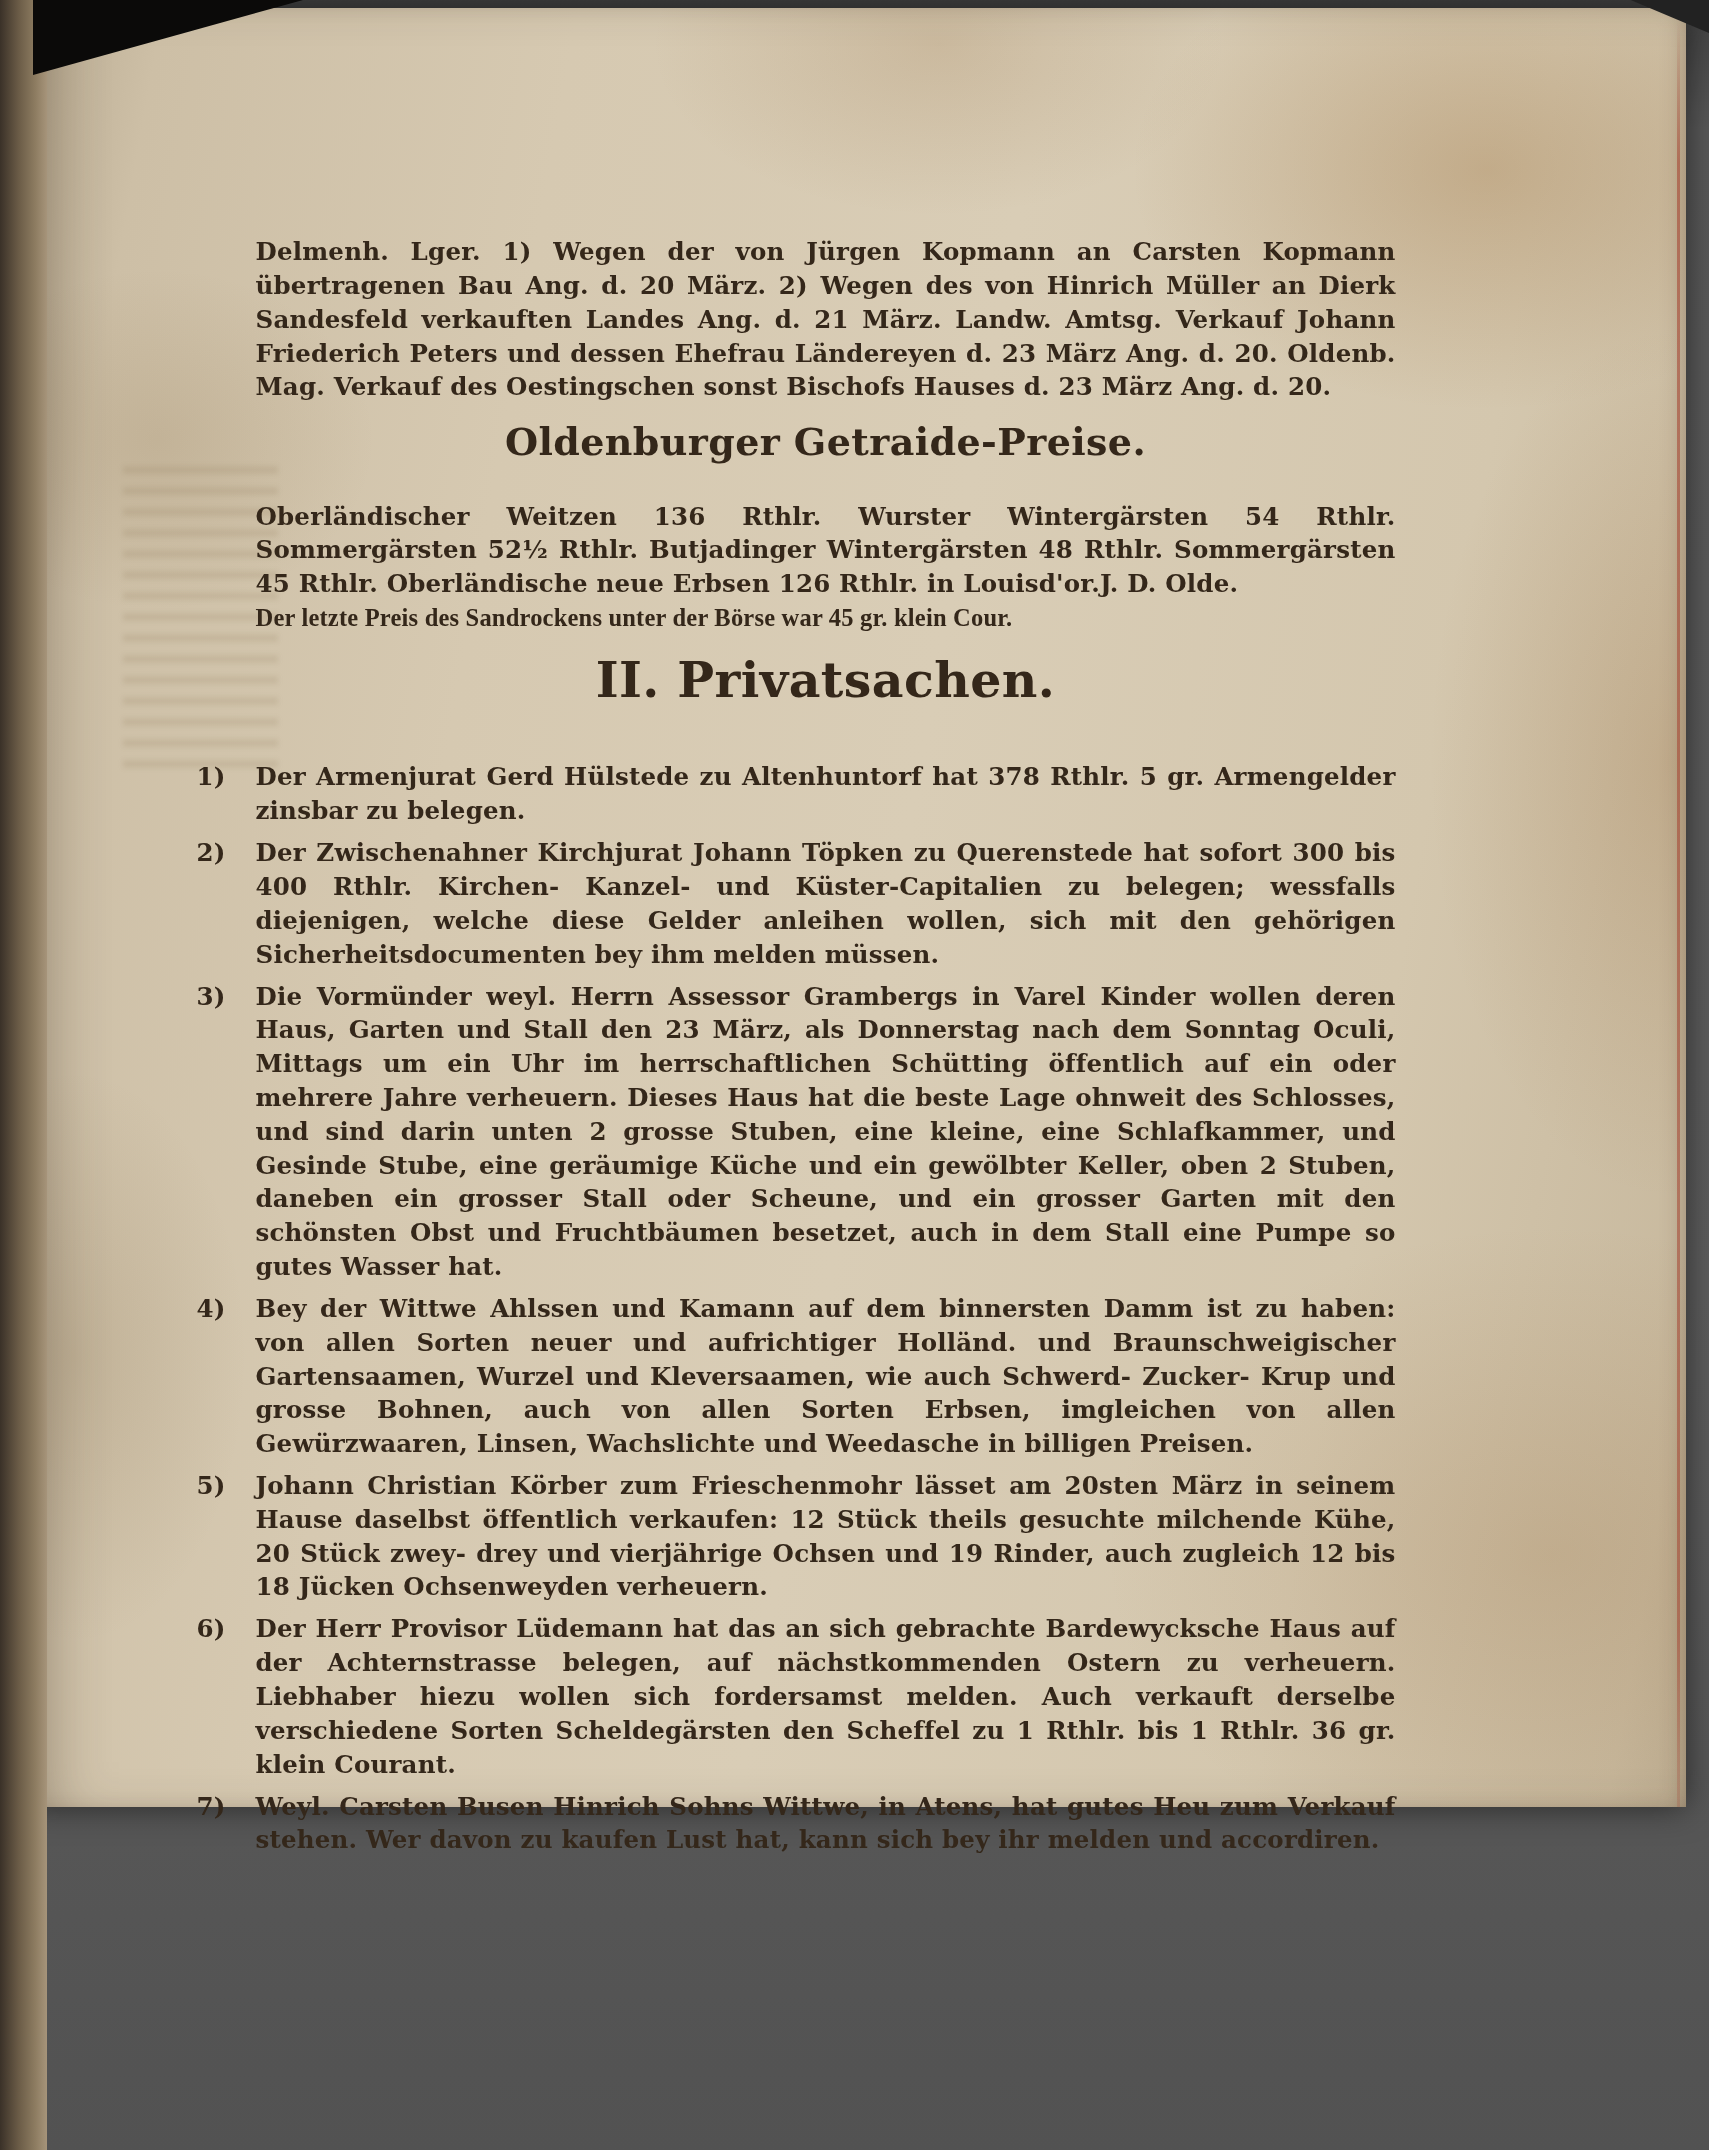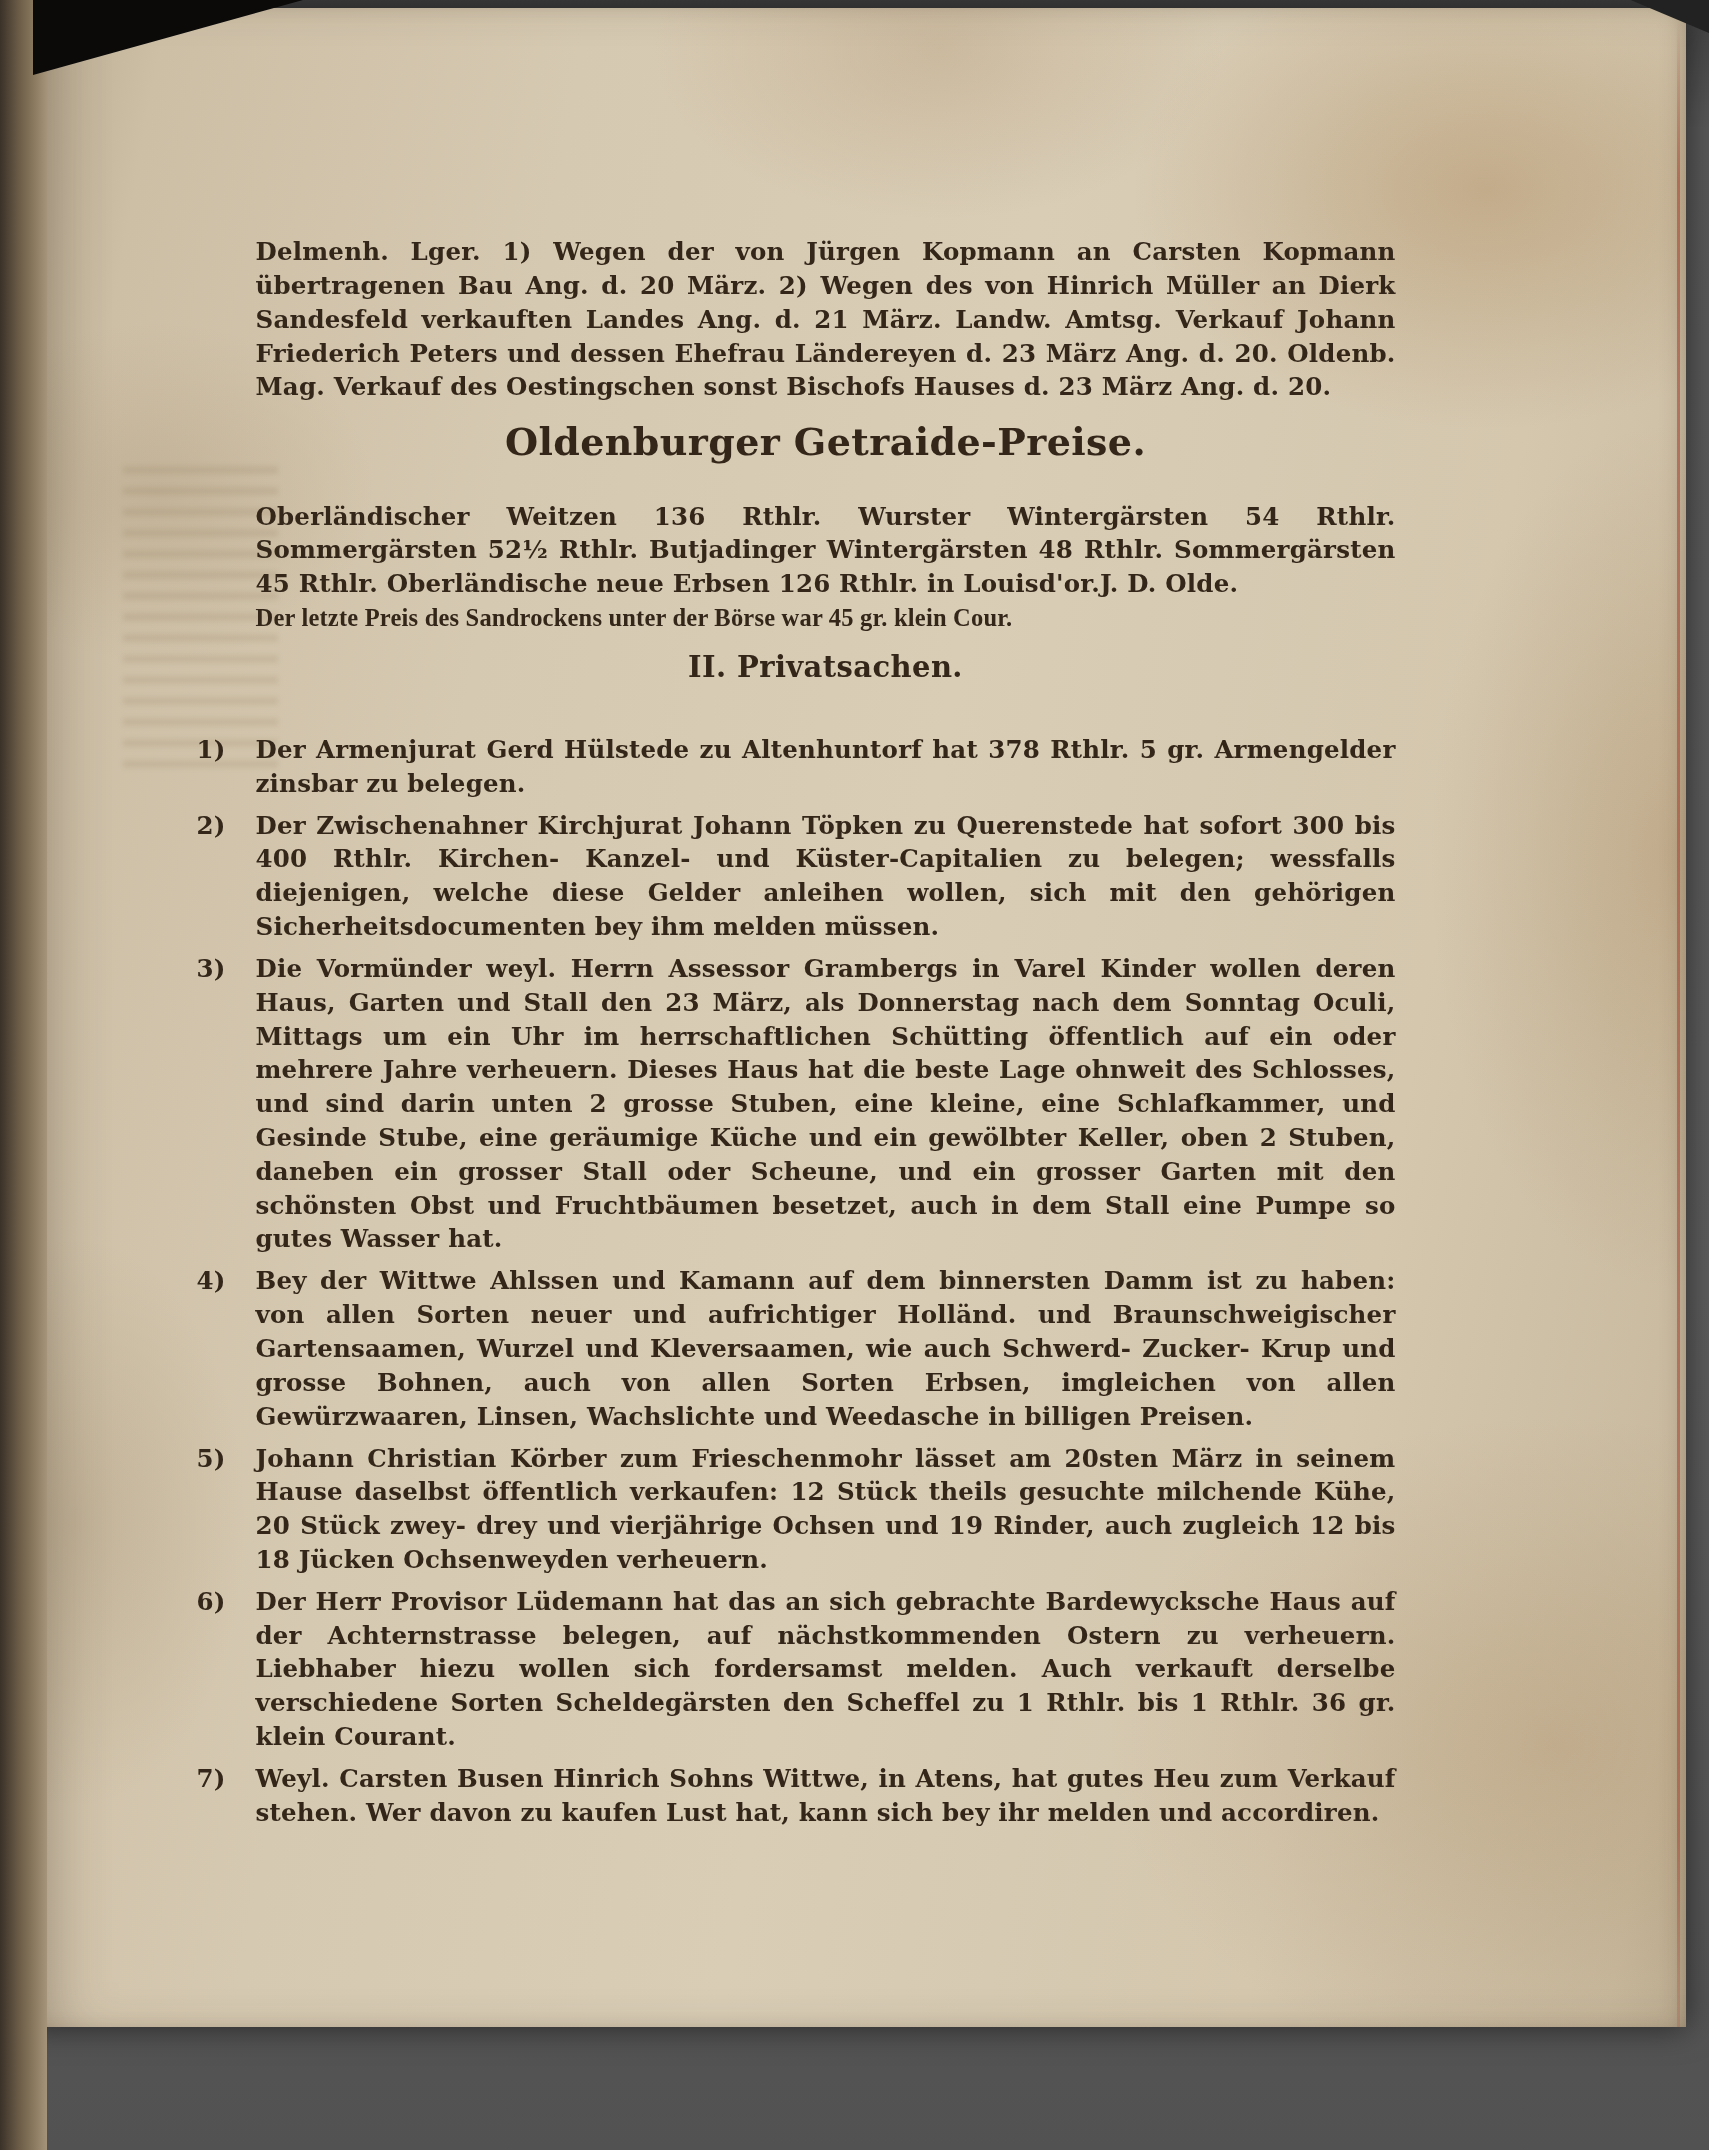--- a/index.html
+++ b/index.html
@@ -38,21 +38,21 @@
   .spine {
     position: absolute;
     left: 0; top: 0; bottom: 0;
     width: 47px;
     background: linear-gradient(90deg, #3a3128 0%, #6b5c47 40%, #8d7c61 75%, #a6947a 100%);
     z-index: 2;
   }
   .paper {
     position: absolute;
     left: 24.5px; top: 8.2px;
-    width: 1661px; height: 2019px;
+    width: 1661px; height: 1799px;
     border-radius: 8.2px 11.4px 0 0;
     background-image:
       radial-gradient(507px 343px at 88% 9%,  rgba(152,106,52,0.30), transparent 70%),
       radial-gradient(343px 621px at 99% 42%, rgba(150,104,54,0.22), transparent 70%),
       radial-gradient(621px 458px at 92% 86%, rgba(150,106,58,0.20), transparent 72%),
       radial-gradient(409px 245px at 55% 2%,  rgba(140,100,55,0.18), transparent 70%),
       radial-gradient(311px 245px at 8% 24%,  rgba(120,92,52,0.14), transparent 70%),
       radial-gradient(245px 409px at 3% 75%,  rgba(110,86,50,0.16), transparent 70%),
       linear-gradient(100deg, #b9ab92 0%, #cdbfa6 7%, #d6c9b1 28%, #d9cdb6 52%, #d4c7ae 78%, #c8b99e 96%, #bdae93 100%);
     box-shadow: 0 0 33px rgba(0,0,0,0.55), inset 49px 0 65px -33px rgba(55,40,25,0.45), inset -11.4px 0 24.5px -11.4px rgba(60,40,25,0.35);
@@ -100,21 +100,21 @@
     font-weight: bold;
     letter-spacing: 0.4px;
   }
   .prices { margin-bottom: 28px; }
   .signature {
     display: inline-block;
     white-space: nowrap;
   }
   .note { margin-bottom: 98px; font-family: Liberation Serif, serif; }
 
-  .section-title.private { margin-bottom: 46px; font-size: 29px; }
+  .section-title.private { margin-bottom: 46px; font-size: 49px; }
 
   .list { }
   .item {
     position: relative;
     margin-bottom: 8.2px;
   }
   .item .num {
     position: absolute;
     left: -59px;
     top: 0;

